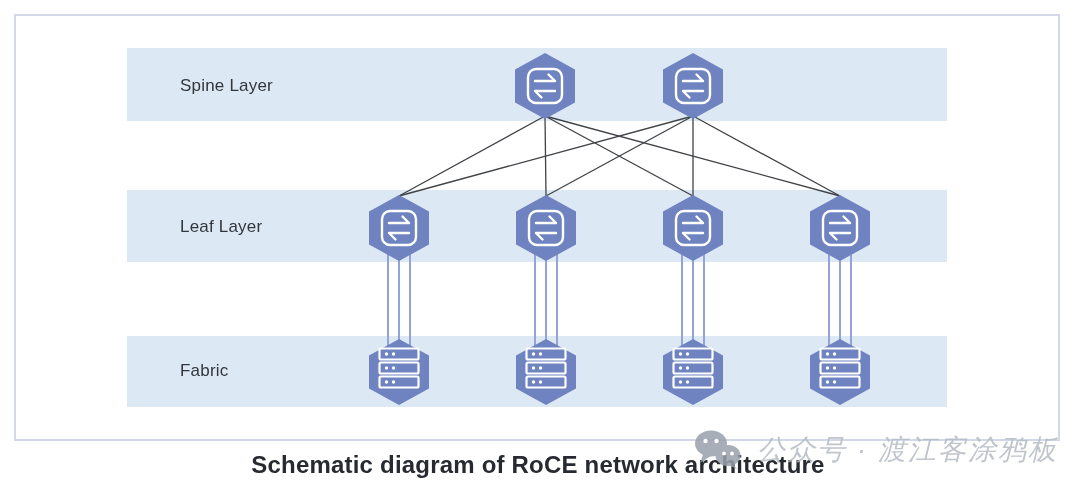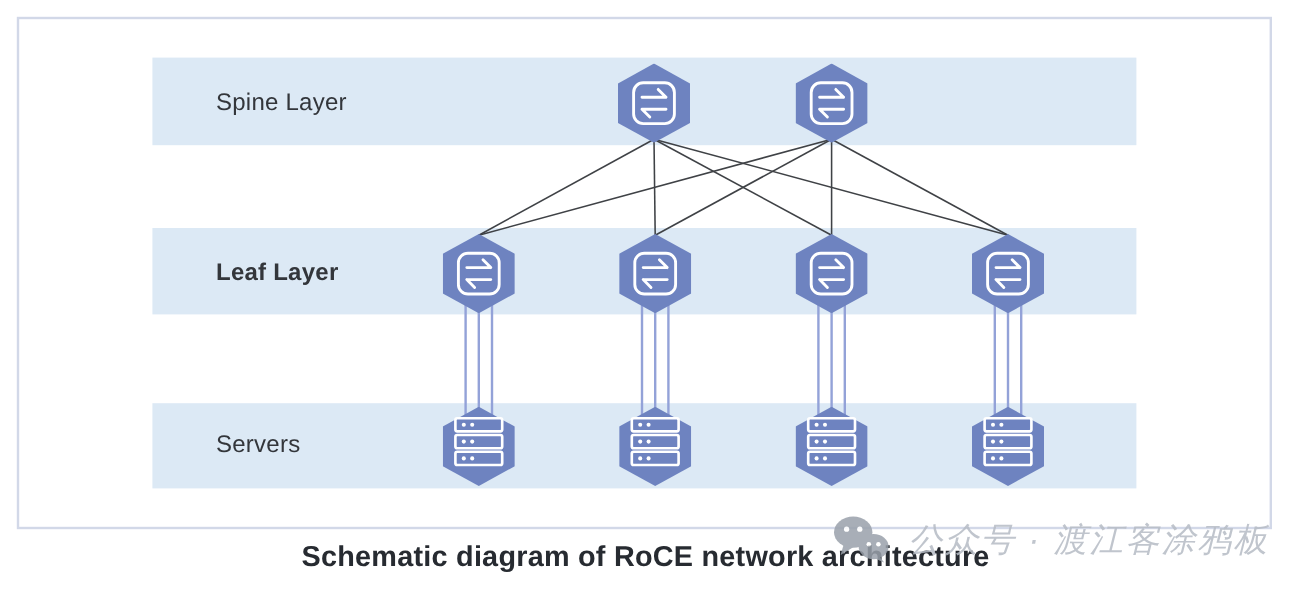--- a/index.html
+++ b/index.html
@@ -32,29 +32,29 @@
     width: 820px;
     background: #dce9f5;
   }
   .band-spine   { top: 48px;  height: 73px; }
   .band-leaf    { top: 190px; height: 72px; }
   .band-servers { top: 336px; height: 71px; }
   .layer-label {
     position: absolute;
     left: 180px;
     transform: translateY(-50%);
-    font-size: 20px;
+    font-size: 17px;
     color: #33363b;
     white-space: pre-line;
     line-height: 26px;
     letter-spacing: 0.2px;
   }
   .lbl-spine   { top: 86px;  }
   .lbl-fabric  { top: 158px; }
-  .lbl-leaf    { top: 227px; font-weight: bold; }
+  .lbl-leaf    { top: 227px; }
   .lbl-nic     { top: 304px; }
   .lbl-servers { top: 371px; }
   #edges {
     position: absolute;
     left: 0; top: 0;
     width: 1080px;
     height: 496px;
     pointer-events: none;
   }
   .node {
@@ -218,21 +218,21 @@
           <circle cx="17.5" cy="29" r="1.7" fill="#ffffff"></circle>
           <circle cx="24.5" cy="29" r="1.7" fill="#ffffff"></circle>
           <rect x="10.5" y="37.5" width="39" height="11" rx="1.5" fill="none" stroke="#ffffff" stroke-width="2.2"></rect>
           <circle cx="17.5" cy="43" r="1.7" fill="#ffffff"></circle>
           <circle cx="24.5" cy="43" r="1.7" fill="#ffffff"></circle>
         </svg></div>
     </div>
 
   <div class="layer-label lbl-spine">Spine Layer</div>
   <div class="layer-label lbl-leaf">Leaf Layer</div>
-  <div class="layer-label lbl-servers">Servers</div>
+  <div class="layer-label lbl-servers">Fabric</div>
 
   <div class="caption">Schematic diagram of RoCE network architecture</div>
 
   <div class="watermark">
     <svg width="50" height="40" viewBox="0 0 50 40">
       <g fill="#9aa1ab">
         <ellipse cx="17" cy="14.5" rx="16" ry="13"></ellipse>
         <polygon points="9,25 6.5,33.5 17,27"></polygon>
         <ellipse cx="34" cy="26.5" rx="12.5" ry="10.5"></ellipse>
         <polygon points="39,35 43,40 33.5,35.5"></polygon>

